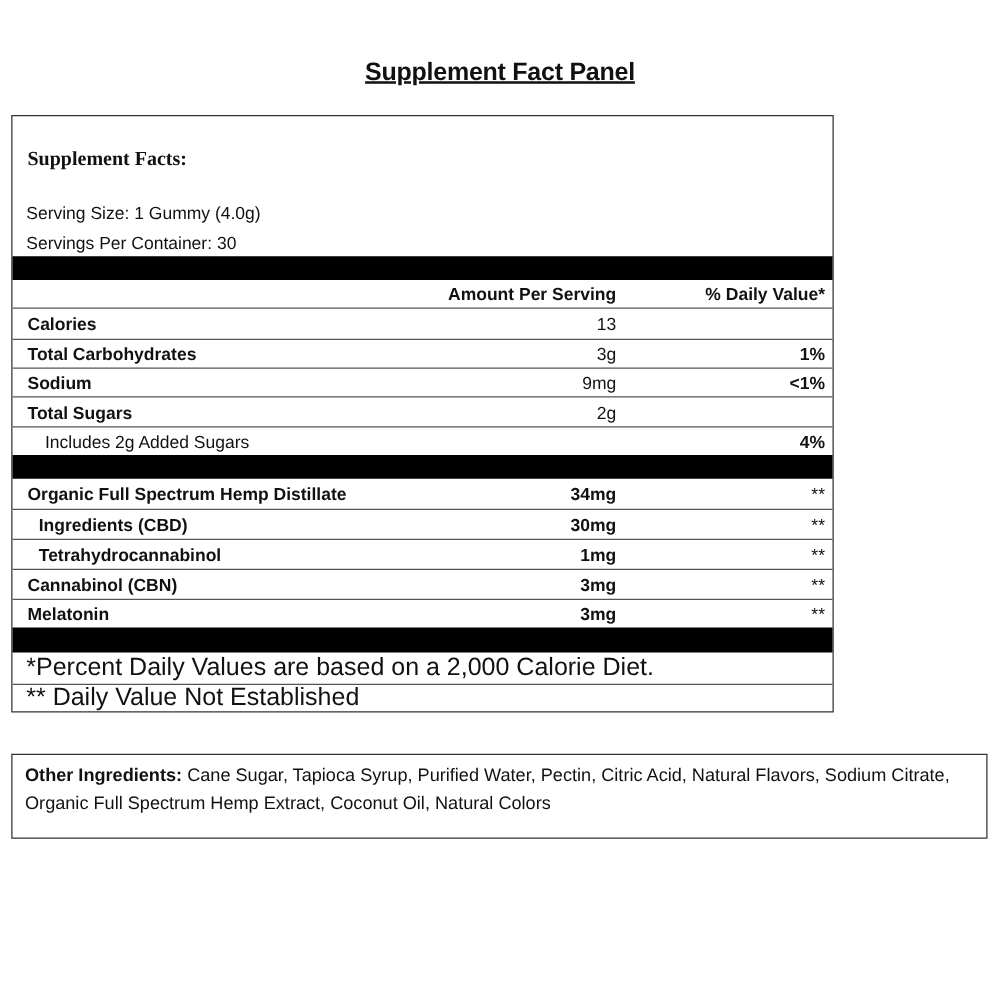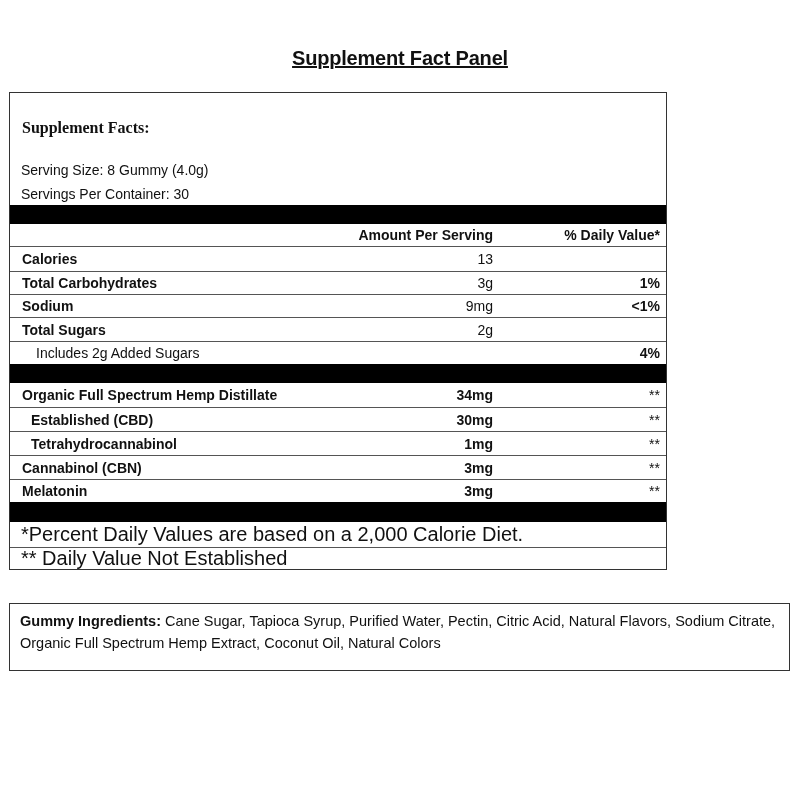--- a/index.html
+++ b/index.html
@@ -29,21 +29,21 @@
                  border:1.5px solid #333; box-sizing:border-box; padding:6px 10px;
                  font-size:14.5px; line-height:22px; }
 </style>
 </head>
 <body>
 
 <div class="title">Supplement Fact Panel</div>
 
 <div class="panel">
   <div class="facts-heading">Supplement Facts:</div>
-  <div class="serving size">Serving Size: 8 Gummy (4.0g)</div>
+  <div class="serving size">Serving Size: 1 Gummy (4.0g)</div>
   <div class="serving per">Servings Per Container: 30</div>
 
   <div class="band" style="top:112px;height:19px;"></div>
 
   <div class="row" style="top:131px;height:22px;border-top:none;">
     <span class="amt bold">Amount Per Serving</span>
     <span class="dv bold">% Daily Value*</span>
   </div>
 
   <div class="row" style="top:153px;height:25px;">
@@ -73,21 +73,21 @@
   </div>
 
   <div class="band" style="top:271px;height:19px;"></div>
 
   <div class="row" style="top:290px;height:24px;border-top:none;">
     <span class="name bold">Organic Full Spectrum Hemp Distillate</span>
     <span class="amt bold">34mg</span>
     <span class="dv">**</span>
   </div>
   <div class="row" style="top:314px;height:24px;">
-    <span class="name bold" style="left:21px">Established (CBD)</span>
+    <span class="name bold" style="left:21px">Ingredients (CBD)</span>
     <span class="amt bold">30mg</span>
     <span class="dv">**</span>
   </div>
   <div class="row" style="top:338px;height:24px;">
     <span class="name bold" style="left:21px">Tetrahydrocannabinol</span>
     <span class="amt bold">1mg</span>
     <span class="dv">**</span>
   </div>
   <div class="row" style="top:362px;height:24px;">
     <span class="name bold">Cannabinol (CBN)</span>
@@ -103,13 +103,13 @@
   <div class="band" style="top:409px;height:20px;"></div>
 
   <div class="foot" style="top:429px;height:25px;border-top:none;">
     <span>*Percent Daily Values are based on a 2,000 Calorie Diet.</span>
   </div>
   <div class="foot" style="top:454px;height:22px;">
     <span>** Daily Value Not Established</span>
   </div>
 </div>
 
-<div class="ingredients"><b>Gummy Ingredients:</b><span> Cane Sugar, Tapioca Syrup, Purified Water, Pectin, Citric Acid, Natural Flavors, Sodium Citrate, Organic Full Spectrum Hemp Extract, Coconut Oil, Natural Colors</span></div>
+<div class="ingredients"><b>Other Ingredients:</b><span> Cane Sugar, Tapioca Syrup, Purified Water, Pectin, Citric Acid, Natural Flavors, Sodium Citrate, Organic Full Spectrum Hemp Extract, Coconut Oil, Natural Colors</span></div>
 
 </body></html>

